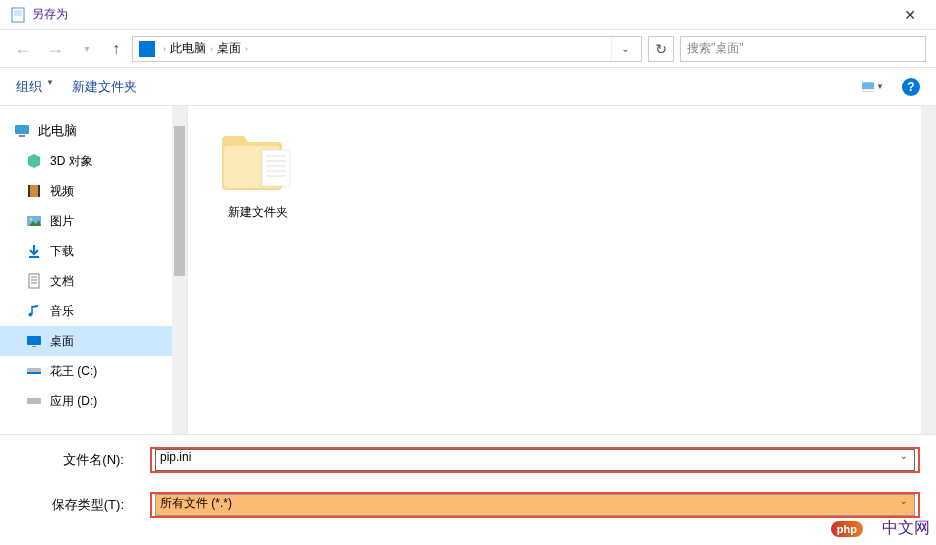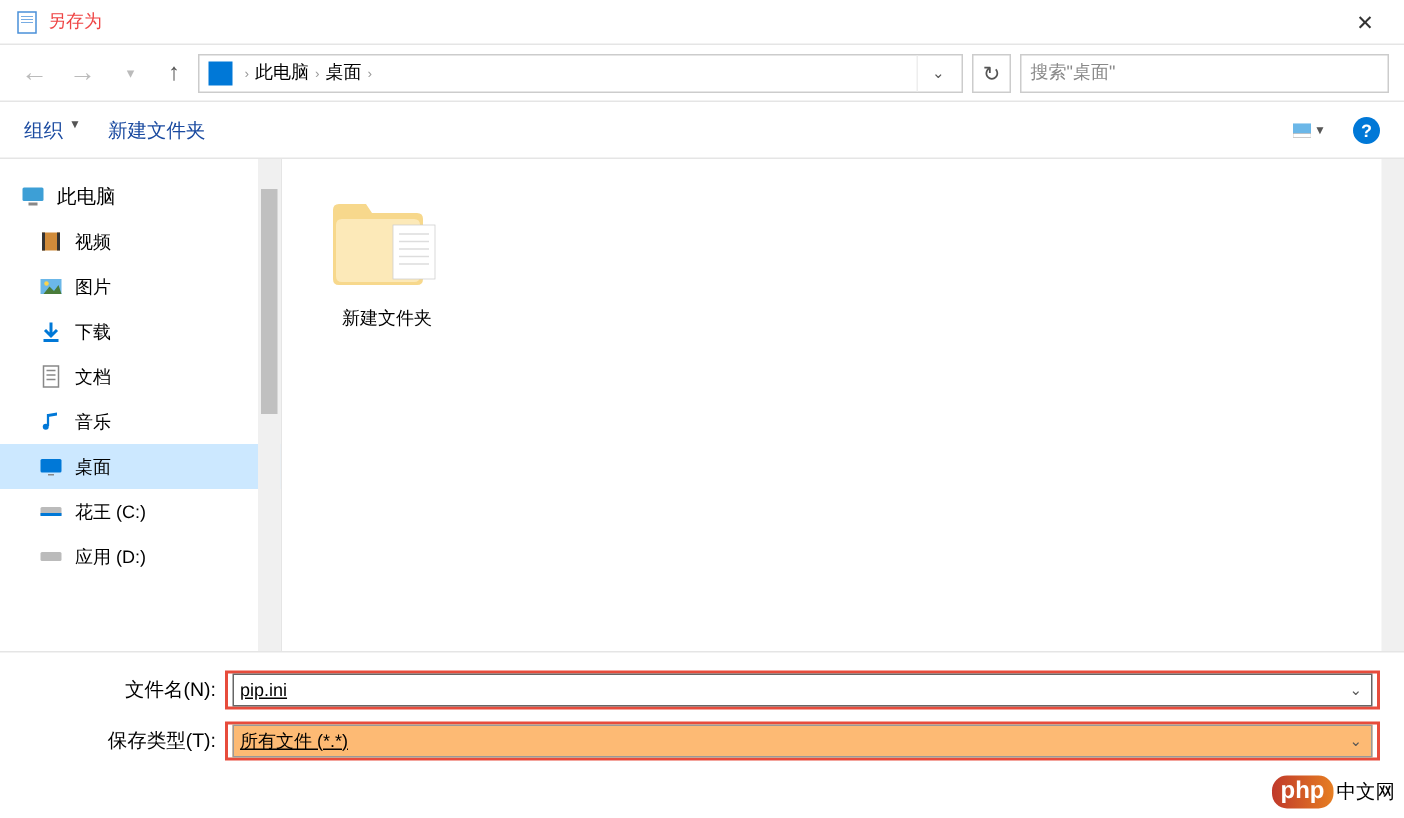--- a/index.html
+++ b/index.html
@@ -1,21 +1,21 @@
 <!DOCTYPE html>
 <html><head>
   <meta charset="utf-8">
   <style>
     * { margin: 0; padding: 0; box-sizing: border-box; font-family: "Microsoft YaHei", "Segoe UI", sans-serif; }
     body { width: 936px; height: 545px; background: #fff; overflow: hidden; position: relative; }
     
     .titlebar { height: 30px; display: flex; align-items: center; padding: 0 4px; border-bottom: 1px solid #e5e5e5; }
     .titlebar-icon { width: 16px; height: 16px; margin: 0 6px; }
     .titlebar-icon svg { width: 100%; height: 100%; }
-    .window-title { font-size: 12px; color: #ef4444; flex: 0 0 auto; }
+    .window-title { font-size: 12px; color: #4c1d95; flex: 0 0 auto; }
     .titlebar-spacer { flex: 1; }
     .close-btn { width: 44px; height: 30px; display: flex; align-items: center; justify-content: center; font-size: 14px; color: #333; }
     
     .navbar { height: 38px; display: flex; align-items: center; padding: 0 10px; gap: 6px; border-bottom: 1px solid #e5e5e5; }
     .nav-arrow { width: 26px; height: 26px; display: flex; align-items: center; justify-content: center; color: #bbb; font-size: 18px; }
     .nav-up { width: 20px; height: 20px; display: flex; align-items: center; justify-content: center; color: #555; font-size: 16px; }
     .breadcrumb { flex: 1; height: 26px; border: 1px solid #ccc; display: flex; align-items: center; padding: 0 2px; font-size: 12px; }
     .breadcrumb .bc-icon { width: 16px; height: 16px; background: #0078d7; margin: 0 4px; display: inline-block; }
     .breadcrumb .sep { margin: 0 4px; color: #999; font-size: 9px; }
     .breadcrumb .dd { width: 28px; text-align: center; color: #555; font-size: 10px; border-left: 1px solid #eee; align-self: stretch; display: flex; align-items: center; justify-content: center; }
@@ -39,32 +39,32 @@
     .side-icon { width: 16px; height: 16px; display: inline-flex; align-items: center; justify-content: center; }
     .side-icon svg { width: 16px; height: 16px; }
     
     .content { flex: 1; padding: 20px; position: relative; }
     .content-scrollbar { position: absolute; right: 0; top: 0; width: 15px; height: 100%; background: #f0f0f0; }
     .folder-item { width: 100px; display: flex; flex-direction: column; align-items: center; gap: 6px; }
     .folder-icon { width: 80px; height: 72px; position: relative; }
     .folder-label { font-size: 12px; text-align: center; }
     
     .footer { padding: 12px 16px 6px; border-top: 1px solid #e5e5e5; position: relative; }
-    .row { display: flex; align-items: center; margin-bottom: 8px; }
+    .row { display: flex; align-items: center; margin-bottom: 19px; gap: 20px; }
     .row-label { width: 144px; text-align: right; font-size: 13px; padding-right: 6px; }
-    .row-input { flex: 1; height: 24px; border: 1px solid #666; font-size: 12px; padding: 0 4px; display: flex; align-items: center; position: relative; text-decoration: underline; }
+    .row-input { flex: 1; height: 24px; border: 1px solid #666; font-size: 12px; padding: 0 4px; display: flex; position: relative; }
     .row-input .dd { position: absolute; right: 6px; font-size: 10px; color: #555; }
     .filename-wrap { flex: 0 0 auto; padding: 0 3px; border: 2px solid #e74c3c; }
     .filename-wrap .row-input { border: 1px solid #666; height: 22px; width: 760px; }
     .type-wrap { flex: 0 0 auto; padding: 0 3px; border: 2px solid #e74c3c; }
     .type-wrap .row-input { border: 1px solid #999; height: 22px; width: 760px; background: #fdba74; }
     
     .watermark { position: absolute; right: 6px; bottom: 6px; display: flex; align-items: center; gap: 2px; }
-    .wm-badge { background: linear-gradient(90deg, #c0392b, #e67e22); color: #fff; font-size: 16px; font-weight: bold; padding: 2px 6px; border-radius: 10px; }
-    .wm-text { font-size: 13px; color: #000000; }
+    .wm-badge { background: linear-gradient(90deg, #c0392b, #e67e22); color: #fff; font-size: 11px; font-weight: bold; padding: 2px 6px; border-radius: 10px; }
+    .wm-text { font-size: 16px; color: #4c1d95; margin-left: 17px; }
   </style>
 </head>
 <body>
 
 <div class="titlebar">
   <span class="titlebar-icon">
     <svg viewBox="0 0 16 16">
         <rect x="2" y="1" width="12" height="14" fill="#fff" stroke="#4a90d9" stroke-width="1"></rect>
         <line x1="4" y1="4" x2="12" y2="4" stroke="#4a90d9" stroke-width="0.5"></line>
         <line x1="4" y1="6" x2="12" y2="6" stroke="#4a90d9" stroke-width="0.5"></line>
@@ -123,20 +123,28 @@
           <svg viewBox="0 0 16 16">
             <rect x="1" y="2" width="14" height="9" fill="#3d9fd6" rx="1"></rect>
             <rect x="5" y="12" width="6" height="2" fill="#888"></rect>
           </svg>
         </span>
       <span>此电脑</span>
     </div>
     <div class="side-item">
       <span class="side-icon">
           <svg viewBox="0 0 16 16">
+            <polygon points="8,1 14,4 14,12 8,15 2,12 2,4" fill="#4fc3a1"></polygon>
+          </svg>
+        </span>
+      <span>3D 对象</span>
+    </div>
+    <div class="side-item">
+      <span class="side-icon">
+          <svg viewBox="0 0 16 16">
             <rect x="2" y="2" width="12" height="12" fill="#d08b3a"></rect>
             <rect x="2" y="2" width="2" height="12" fill="#333"></rect>
             <rect x="12" y="2" width="2" height="12" fill="#333"></rect>
           </svg>
         </span>
       <span>视频</span>
     </div>
     <div class="side-item">
       <span class="side-icon">
           <svg viewBox="0 0 16 16">

